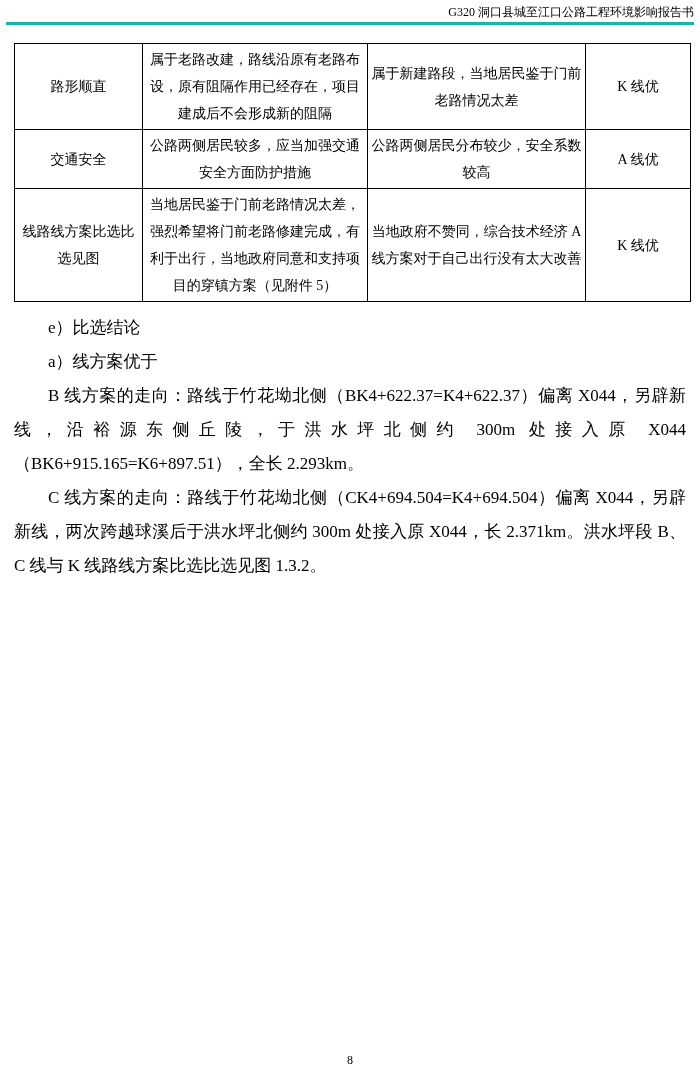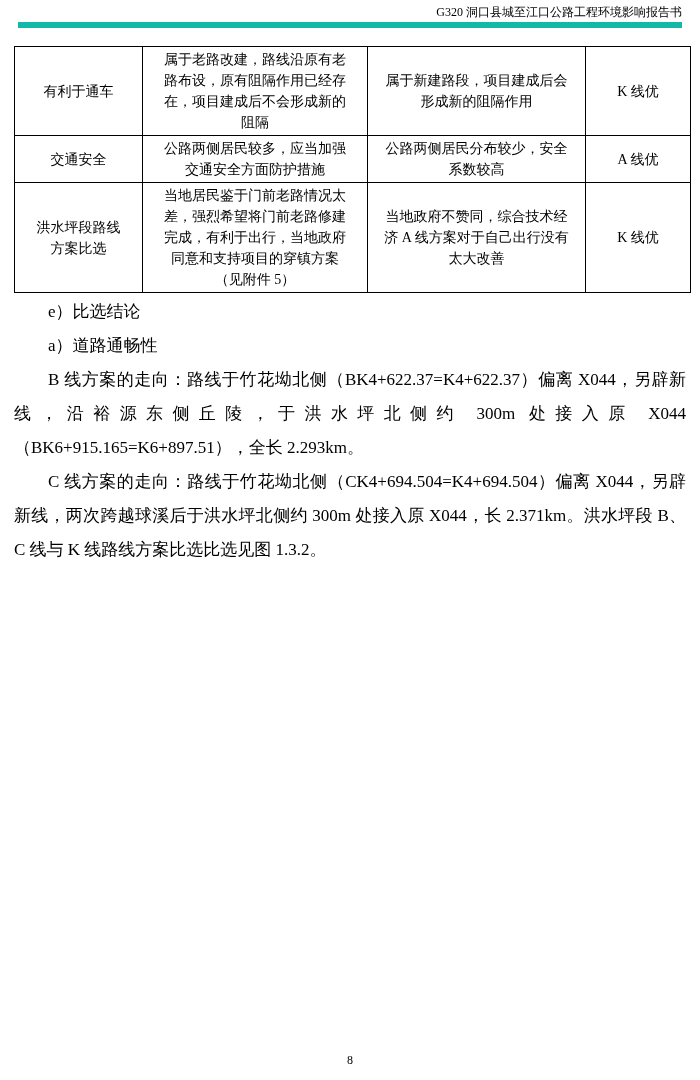--- a/index.html
+++ b/index.html
@@ -10,48 +10,48 @@
   .page {
     position: relative;
     width: 700px;
     height: 1080px;
     background: #ffffff;
     color: #000000;
     font-family: "Liberation Serif", "DejaVu Serif", serif;
     overflow: hidden;
   }
   .page-header {
-    margin: 0 18px;
+    margin: 0 6px;
     padding: 5px 0 3px 0;
     text-align: right;
     font-size: 12px;
     line-height: 14px;
-    border-bottom: 6px solid #14b8a6;
+    border-bottom: 3px solid #14b8a6;
   }
   table.cmp {
     border-collapse: collapse;
     table-layout: fixed;
     margin: 18px 0 0 14px;
     width: 676px;
     font-size: 14px;
   }
   table.cmp td {
     border: 1px solid #000000;
     text-align: center;
     vertical-align: middle;
-    padding: 2px 15px;
-    line-height: 21px;
+    padding: 2px 2px;
+    line-height: 27px;
     word-break: break-all;
   }
   table.cmp col.c1 { width: 128px; }
   table.cmp col.c2 { width: 225px; }
   table.cmp col.c3 { width: 218px; }
   table.cmp col.c4 { width: 105px; }
   .content {
-    margin: 2px 14px 0 14px;
+    margin: 9px 14px 0 14px;
     font-size: 17px;
     line-height: 34px;
     text-align: justify;
   }
   .content p {
     margin: 0;
   }
   .content p.indent {
     text-indent: 2em;
   }
@@ -79,43 +79,43 @@
 
   <table class="cmp">
     <colgroup>
       <col class="c1">
         <col class="c2">
         <col class="c3">
         <col class="c4">
     </colgroup>
     <tbody>
       <tr style="height:84px;">
-        <td>有利于通车</td>
+        <td>路形顺直</td>
         <td>属于老路改建，路线沿原有老路布设，原有阻隔作用已经存在，项目建成后不会形成新的阻隔</td>
-        <td>属于新建路段，项目建成后会形成新的阻隔作用</td>
+        <td>属于新建路段，当地居民鉴于门前老路情况太差</td>
         <td>K 线优</td>
       </tr>
       <tr style="height:41px;margin-top:24px;">
         <td>交通安全</td>
         <td>公路两侧居民较多，应当加强交通安全方面防护措施</td>
         <td>公路两侧居民分布较少，安全系数较高</td>
         <td>A 线优</td>
       </tr>
       <tr style="height:101px;">
-        <td>洪水坪段路线方案比选</td>
+        <td>线路线方案比选比选见图</td>
         <td>当地居民鉴于门前老路情况太差，强烈希望将门前老路修建完成，有利于出行，当地政府同意和支持项目的穿镇方案（见附件 5）</td>
         <td>当地政府不赞同，综合技术经济 A 线方案对于自己出行没有太大改善</td>
         <td>K 线优</td>
       </tr>
     </tbody>
   </table>
 
   <div class="content">
     <p class="indent">e）比选结论</p>
-    <p class="indent">a）道路通畅性</p>
+    <p class="indent">a）线方案优于</p>
     <p class="indent">B 线方案的走向：路线于竹花坳北侧（BK4+622.37=K4+622.37）偏离 X044，另辟新线，沿裕源东侧丘陵，于洪水坪北侧约 300m 处接入原 X044（BK6+915.165=K6+897.51），全长 2.293km。</p>
     <p class="indent">C 线方案的走向：路线于竹花坳北侧（CK4+694.504=K4+694.504）偏离 X044，另辟新线，两次跨越球溪后于洪水坪北侧约 300m 处接入原 X044，长 2.371km。洪水坪段 B、C 线与 K 线路线方案比选比选见图 1.3.2。</p>
   </div>
 
   <div class="page-footer">
     <span>8</span>
   </div>
 
 </div>
 

